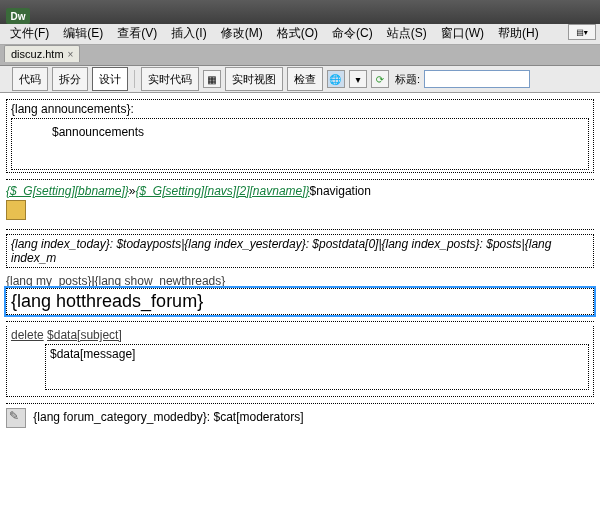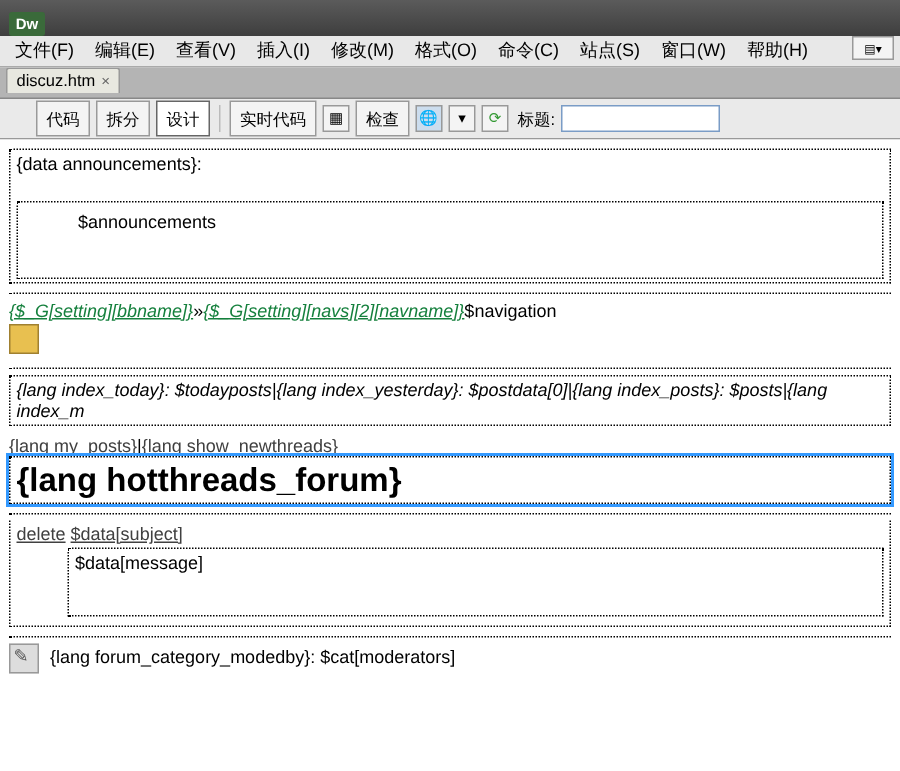--- a/index.html
+++ b/index.html
@@ -5,37 +5,37 @@
 html,body{margin:0;padding:0;font-family:Arial,"Microsoft YaHei",sans-serif;font-size:12px;background:#fff;color:#000;width:600px;height:514px;overflow:hidden}
 .titlebar{height:24px;background:linear-gradient(#5b5b5b,#3e3e3e);display:flex;align-items:flex-end;padding:0 6px;color:#ddd}
 .dw-logo{width:24px;height:16px;background:#3a6a3a;color:#fff;font-weight:bold;font-size:10px;display:flex;align-items:center;justify-content:center;border-radius:2px;margin-right:6px}
 .menubar{height:20px;background:#e8e8e8;border-bottom:1px solid #aaa;display:flex;align-items:flex-start;padding:0 4px;gap:2px}
 .menu-item{padding:1px 6px;font-size:12px;cursor:default}
 .right-ctrl{margin-left:auto;display:flex;align-items:center;gap:4px}
 .dropdown-icon{width:26px;height:14px;border:1px solid #999;background:#f4f4f4;display:flex;align-items:center;justify-content:center;font-size:8px}
 .tabbar{height:20px;background:#b4b4b4;display:flex;align-items:flex-start;padding-left:4px;border-bottom:1px solid #888}
 .file-tab{background:#e8e8e0;border:1px solid #999;border-bottom:none;padding:2px 6px;font-size:11px;display:flex;align-items:center;gap:4px;border-radius:2px 2px 0 0}
 .tab-close{font-size:10px;color:#666;cursor:pointer}
-.toolbar{height:26px;background:#eaeaea;border-bottom:1px solid #999;display:flex;align-items:center;padding:0 24px;gap:4px}
+.toolbar{height:26px;background:#eaeaea;border-bottom:1px solid #999;display:flex;align-items:center;padding:0 12px;gap:4px}
 .tb-btn{border:1px solid #999;background:#f4f4f4;padding:2px 6px;font-size:11px;cursor:pointer;height:18px;display:flex;align-items:center}
 .tb-btn.active{background:#fff;border-color:#666}
 .tb-sep{width:1px;height:18px;background:#bbb;margin:0 2px}
 .tb-icon{width:16px;height:16px;border:1px solid #999;background:#f4f4f4;display:flex;align-items:center;justify-content:center;font-size:10px;cursor:pointer}
 .tb-icon.globe{background:#cde;color:#246}
 .tb-icon.refresh{color:#393}
 .tb-label{font-size:11px;margin-left:2px}
 .tb-input{border:1px solid #7a9cc6;height:16px;width:100px;font-size:11px;padding:0 2px}
 .design{background:#fff;padding:6px;height:418px;overflow:hidden;position:relative}
 .dotted-box{border:1px dotted #000;padding:2px 4px;margin-bottom:6px}
-.dotted-nest{border:1px dotted #000;padding:6px 40px 30px 40px;margin-top:18px}
+.dotted-nest{border:1px dotted #000;padding:6px 40px 30px 40px;margin-top:2px}
 .sel{outline:2px solid #3399ff}
 .lnk{color:#15803d;text-decoration:underline;font-style:italic}
 .lnk2{color:#404040;text-decoration:underline}
 .ital{font-style:italic}
-.big-h{font-size:22px;font-weight:bold}
+.big-h{font-size:18px;font-weight:normal}
 .hr-dot{border:none;border-top:1px dotted #000;margin:4px 0}
 .small-icon{width:18px;height:18px;background:#e8c050;border:1px solid #a08030;display:inline-block;margin:2px 0}
 .handle-icon{width:18px;height:18px;background:#ddd;border:1px solid #999;display:inline-block;margin-right:4px;vertical-align:middle;position:relative}
 .handle-icon::after{content:"✎";position:absolute;left:2px;top:0;font-size:12px;color:#555}
 ul{margin:2px 0 2px 28px;padding:0}
 li{margin:2px 0}
 .bullet{color:#000}
 .dot{font-family:"Courier New",monospace}
 </style>
 </head>
@@ -68,32 +68,33 @@
   </div>
 </div>
 
 <div class="toolbar">
   <div class="tb-btn">代码</div>
   <div class="tb-btn">拆分</div>
   <div class="tb-btn active">设计</div>
   <div class="tb-sep"></div>
   <div class="tb-btn">实时代码</div>
   <div class="tb-icon">▦</div>
+  <div class="tb-btn">实时视图</div>
   <div class="tb-btn">检查</div>
   <div class="tb-icon globe">🌐</div>
   <div class="tb-icon">▾</div>
   <div class="tb-icon refresh">⟳</div>
   <span class="tb-label">标题:</span>
   <input class="tb-input" value="" style="">
 </div>
 
 <div class="design">
 
   <div class="dotted-box">
-    <span>{data announcements}:</span>
+    <span>{lang announcements}:</span>
     <div class="dotted-nest">
       <span>$announcements</span>
     </div>
   </div>
 
   <hr class="hr-dot">
 
   <div>
     <span class="lnk">{$_G[setting][bbname]}</span><span>»</span><span class="lnk">{$_G[setting][navs][2][navname]}</span><span>$navigation</span>
   </div>

